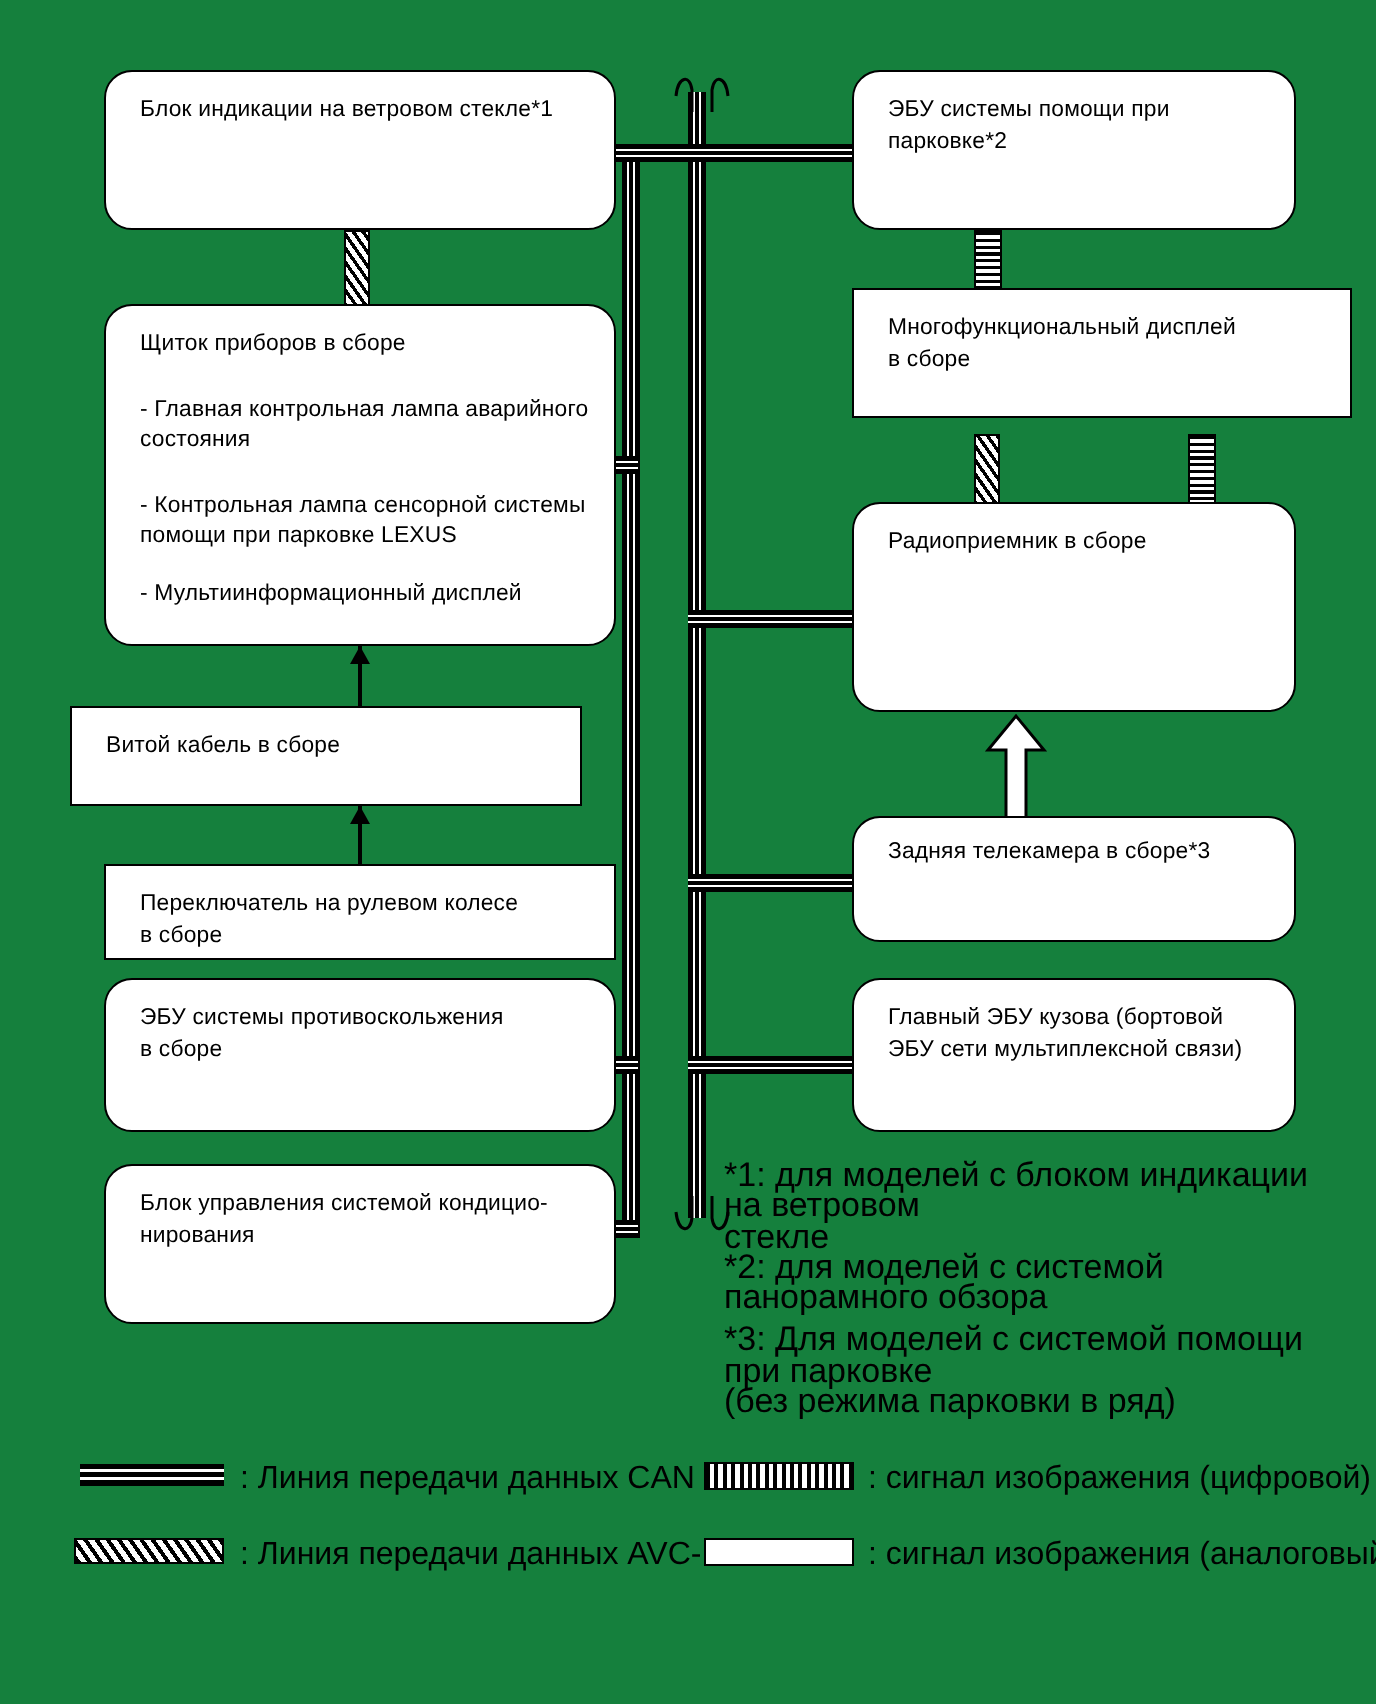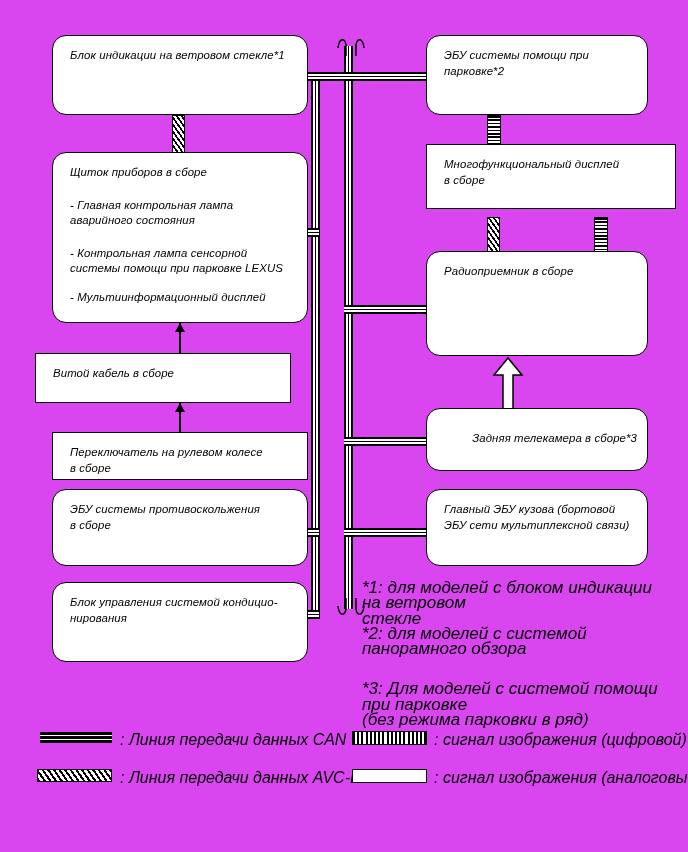--- a/index.html
+++ b/index.html
@@ -1,17 +1,17 @@
 <!DOCTYPE html>
 <html><head>
 <meta charset="utf-8">
 <style>
   html,body{margin:0;padding:0;background:#ffffff;}
   body{font-family:"Liberation Sans","DejaVu Sans",sans-serif;color:#000;}
-  #canvas{position:relative;width:688px;height:852px;background:#d946ef;overflow:hidden;font-style:italic;}
+  #canvas{position:relative;width:688px;height:852px;background:#15803d;overflow:hidden;}
 
   
   .box{position:absolute;box-sizing:border-box;border:1.6px solid #000;background:#fff;}
   .box.round{border-radius:14px;}
   .box.sq{border-radius:0;}
   .box .txt{position:absolute;left:17px;right:10px;top:12px;font-size:11.4px;line-height:15.5px;letter-spacing:.1px;}
   .box .txt p{margin:0;}
   .box .txt p.gap{margin-top:17px;}
   .box .txt p.gap2{margin-top:13px;}
 
@@ -43,21 +43,21 @@
   .analog-arrow{position:absolute;}
 
   
   .arrow-line{position:absolute;width:1.6px;background:#000;}
   .arrow-head{position:absolute;width:0;height:0;border-left:5px solid transparent;border-right:5px solid transparent;border-bottom:9px solid #000;}
 
   
   .notes{position:absolute;font-size:17px;line-height:15.3px;}
   .notes p{margin:0;}
   .notes p.n2{}
-  .notes p.n3{margin-top:25px;}
+  .notes p.n3{margin-top:6px;}
   .legend-label{position:absolute;white-space:nowrap;}
   .sw-can{position:absolute;height:11px;background:
       linear-gradient(to bottom,
         #000 0px,#000 2.6px,
         #fff 2.6px,#fff 4.2px,
         #000 4.2px,#000 6.6px,
         #fff 6.6px,#fff 8.2px,
         #000 8.2px,#000 11px);}
   .sw-avc{position:absolute;border:1.4px solid #000;background:
       repeating-linear-gradient(55deg,#000 0px,#000 2.0px,#fff 2.0px,#fff 4.6px);}
@@ -166,21 +166,21 @@
     <div class="txt">
       <p>Радиоприемник в сборе</p>
     </div>
   </div>
 
   <svg class="analog-arrow" style="left:492px;top:355px;width:32px;height:55px;">
     <path d="M11,55 L11,20 L2,20 L16,3 L30,20 L21,20 L21,55 Z" fill="#ffffff" stroke="#000000" stroke-width="1.5" stroke-linejoin="miter"></path>
   </svg>
 
   <div class="box round" style="left:426px;top:408px;width:222px;height:63px;">
-    <div class="txt" style="top:22px;text-align:right;">
+    <div class="txt" style="top:10px;">
       <p>Задняя телекамера в сборе*3</p>
     </div>
   </div>
 
   <div class="box round" style="left:426px;top:489px;width:222px;height:77px;">
     <div class="txt">
       <p>Главный ЭБУ кузова (бортовой</p>
       <p>ЭБУ сети мультиплексной связи)</p>
     </div>
   </div>

